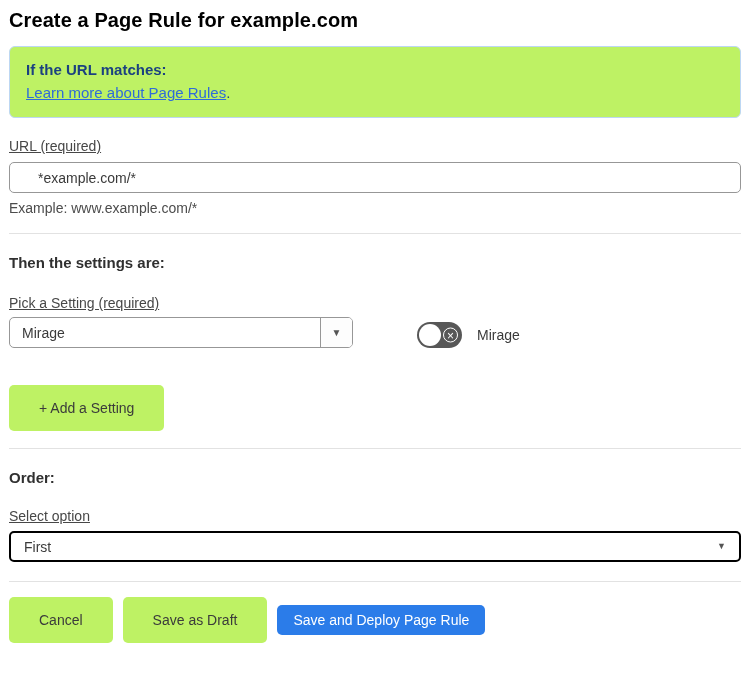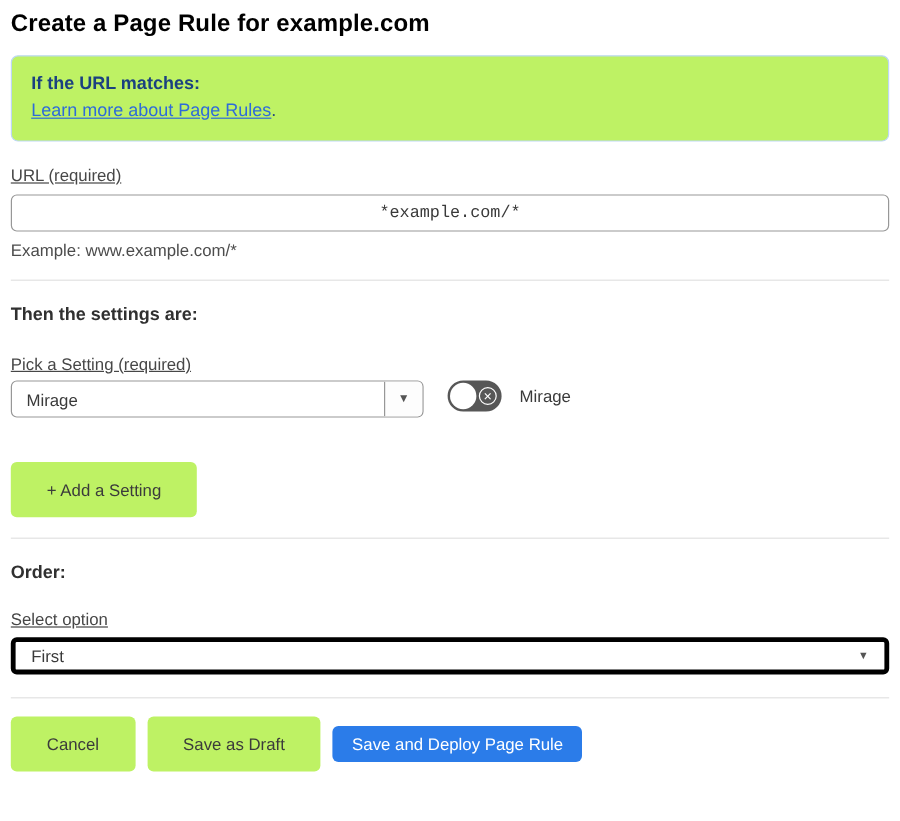--- a/index.html
+++ b/index.html
@@ -47,27 +47,26 @@
     color: #474747;
     margin-bottom: 8px;
     text-decoration: underline;
   }
   .text-input {
     display: block;
     width: 100%;
     height: 31px;
     border: 1px solid #979797;
     border-radius: 5px;
-    padding: 0 12px;
-    font-family: Liberation Mono, monospace;
+    padding: 0 28px;
+    font-family: Liberation Sans, sans-serif;
     font-size: 14px;
     color: #3a3a3a;
     background: #fff;
     outline: none;
-    text-align: center;
   }
   .example-text {
     margin-top: 7px;
     font-size: 14px;
     color: #4c4c4c;
   }
 
   .divider {
     border: none;
     border-top: 1px solid #e2e2e2;
@@ -79,21 +78,21 @@
 
   h2.section-heading {
     font-size: 15px;
     font-weight: 700;
     color: #303030;
     margin-top: 20px;
   }
   .pick-label { margin-top: 24px; margin-bottom: 6px; }
 
   
-  .setting-row { display: flex; align-items: flex-start; }
+  .setting-row { display: flex; align-items: flex-end; gap: 44px; }
   .select-box {
     width: 344px;
     height: 31px;
     border: 1px solid #979797;
     border-radius: 5px;
     background: #fff;
     display: flex;
     align-items: stretch;
     cursor: pointer;
     overflow: hidden;
@@ -162,21 +161,21 @@
     border-radius: 5px;
     font-size: 14px;
     color: #3b3b3b;
   }
   .add-btn { margin-top: 37px; }
 
   .select-option-label { margin-top: 22px; margin-bottom: 7px; }
   .select-full {
     width: 100%;
     height: 31px;
-    border: 4px solid #000000;
+    border: 2px solid #000000;
     border-radius: 5px;
     background: #fff;
     display: flex;
     align-items: center;
     justify-content: space-between;
     padding: 0 13px;
     font-size: 14px;
     color: #3a3a3a;
     cursor: pointer;
   }

